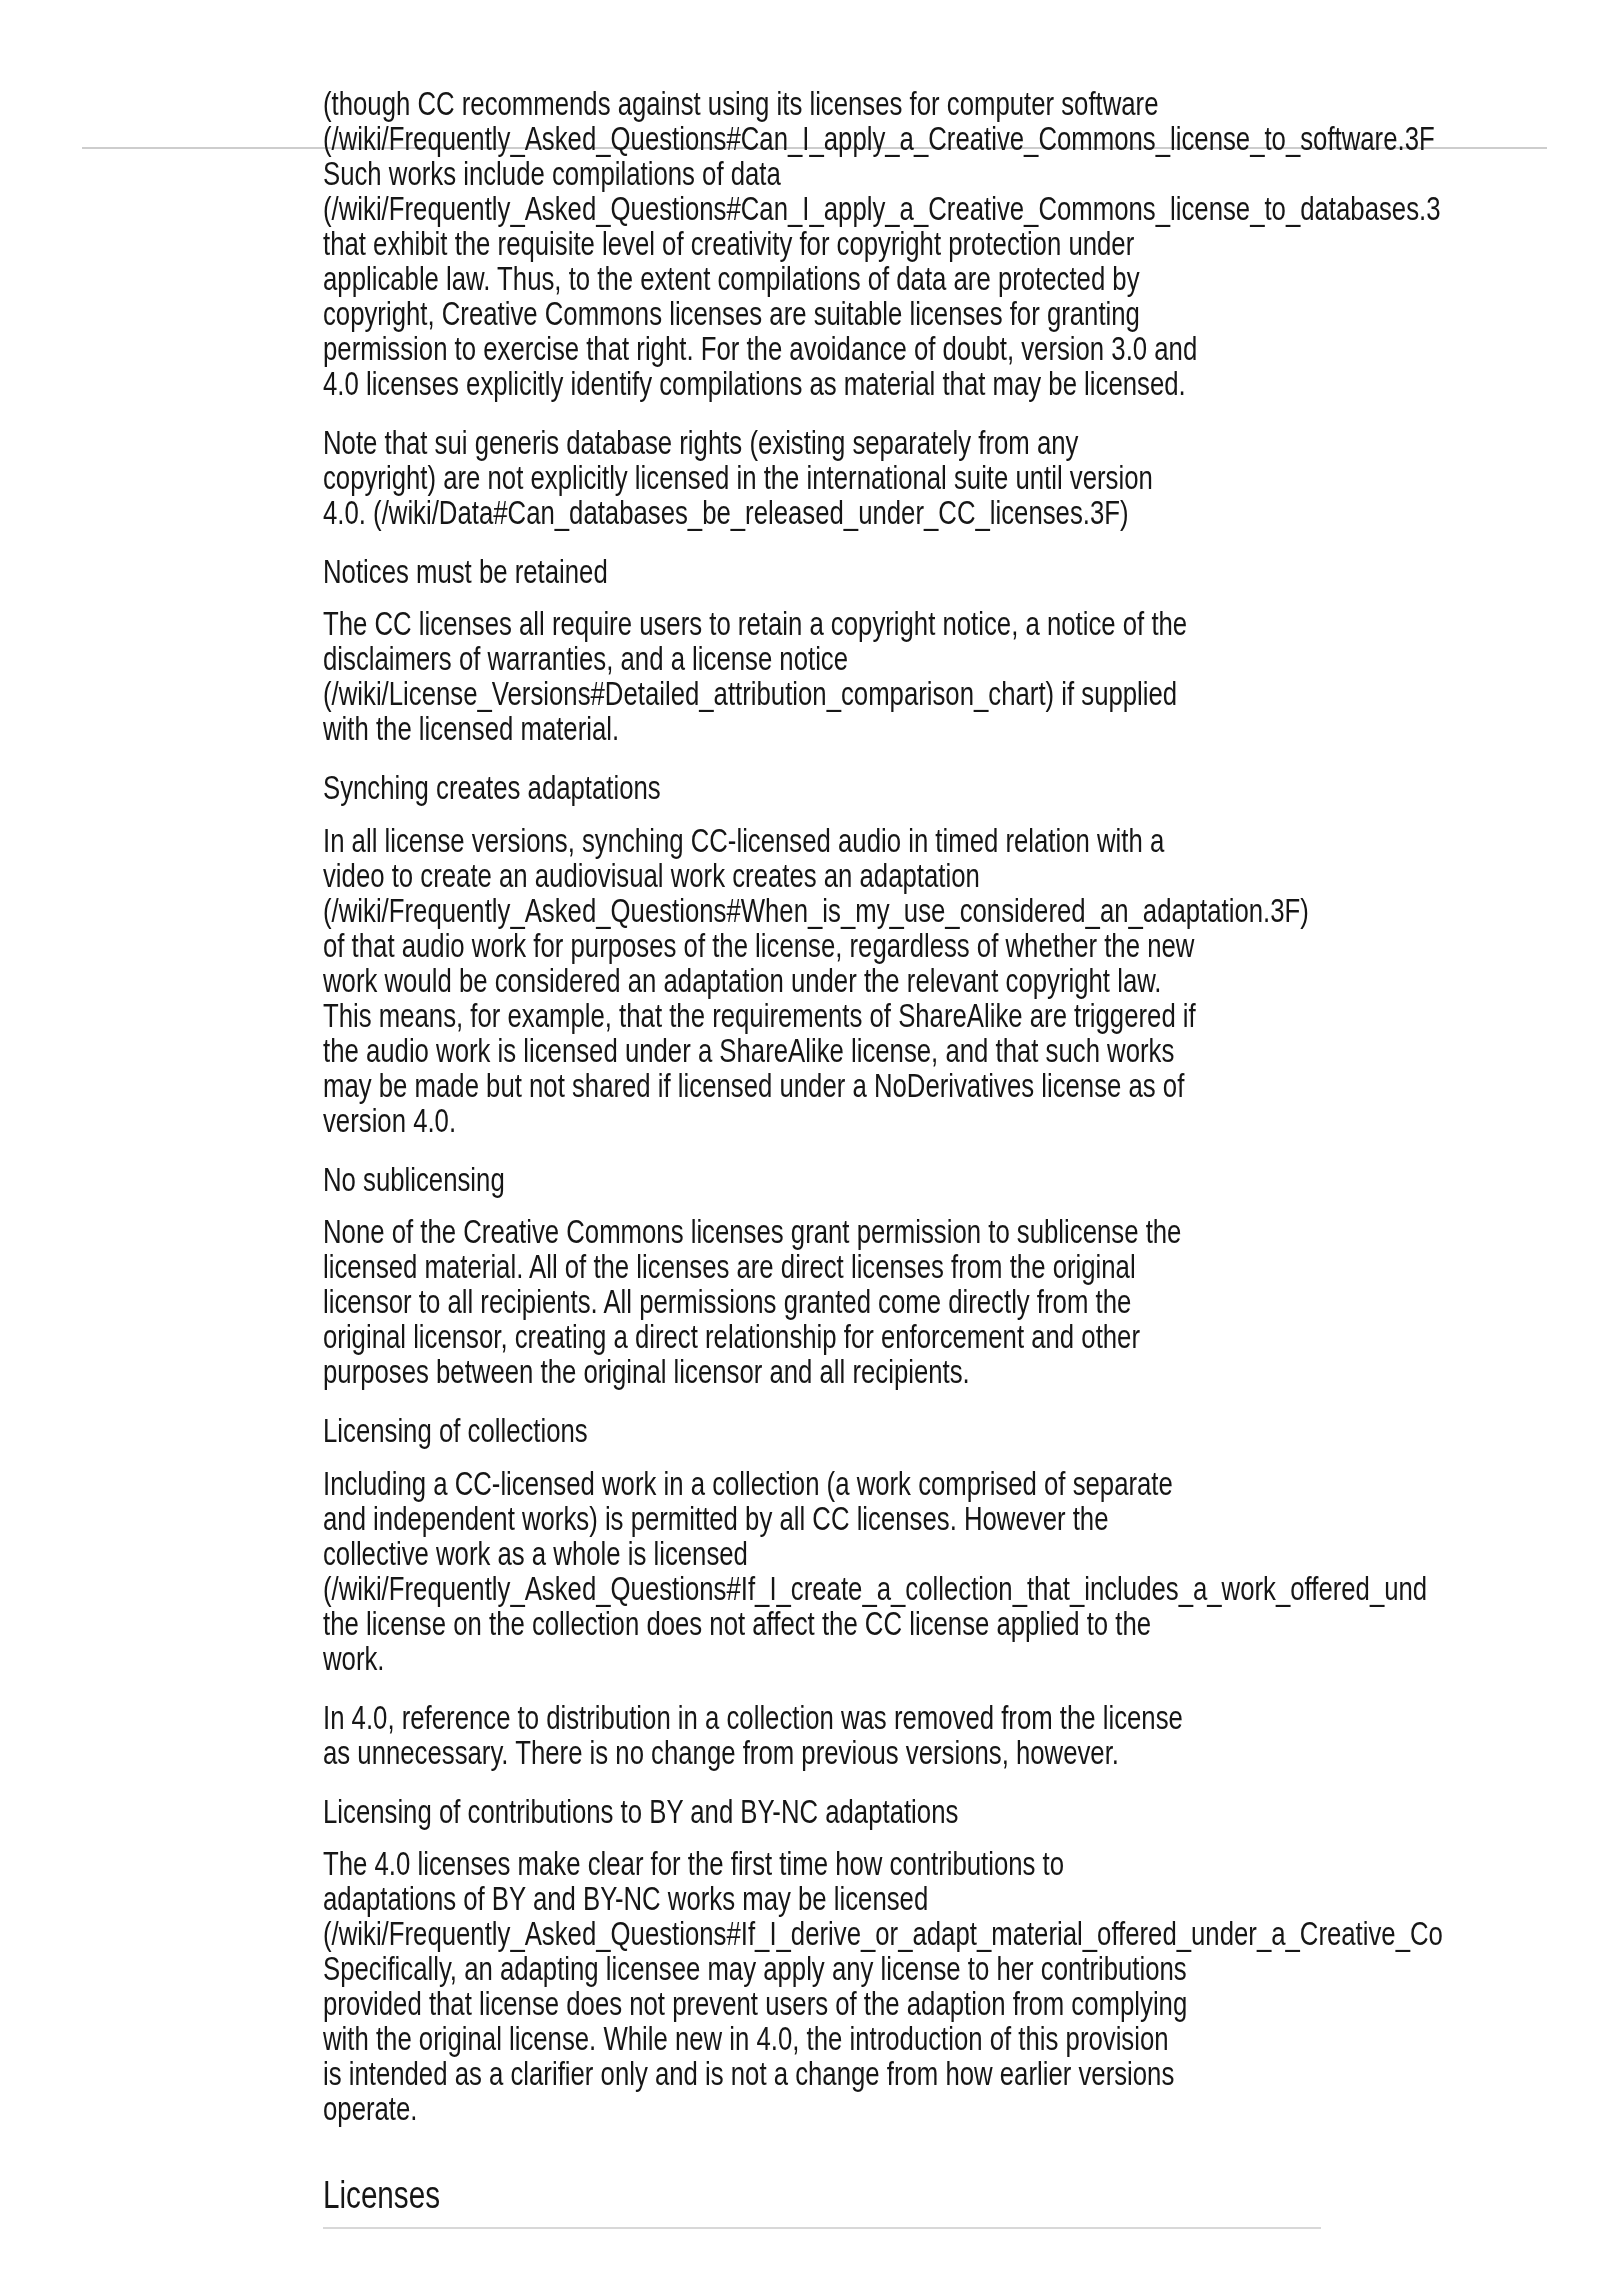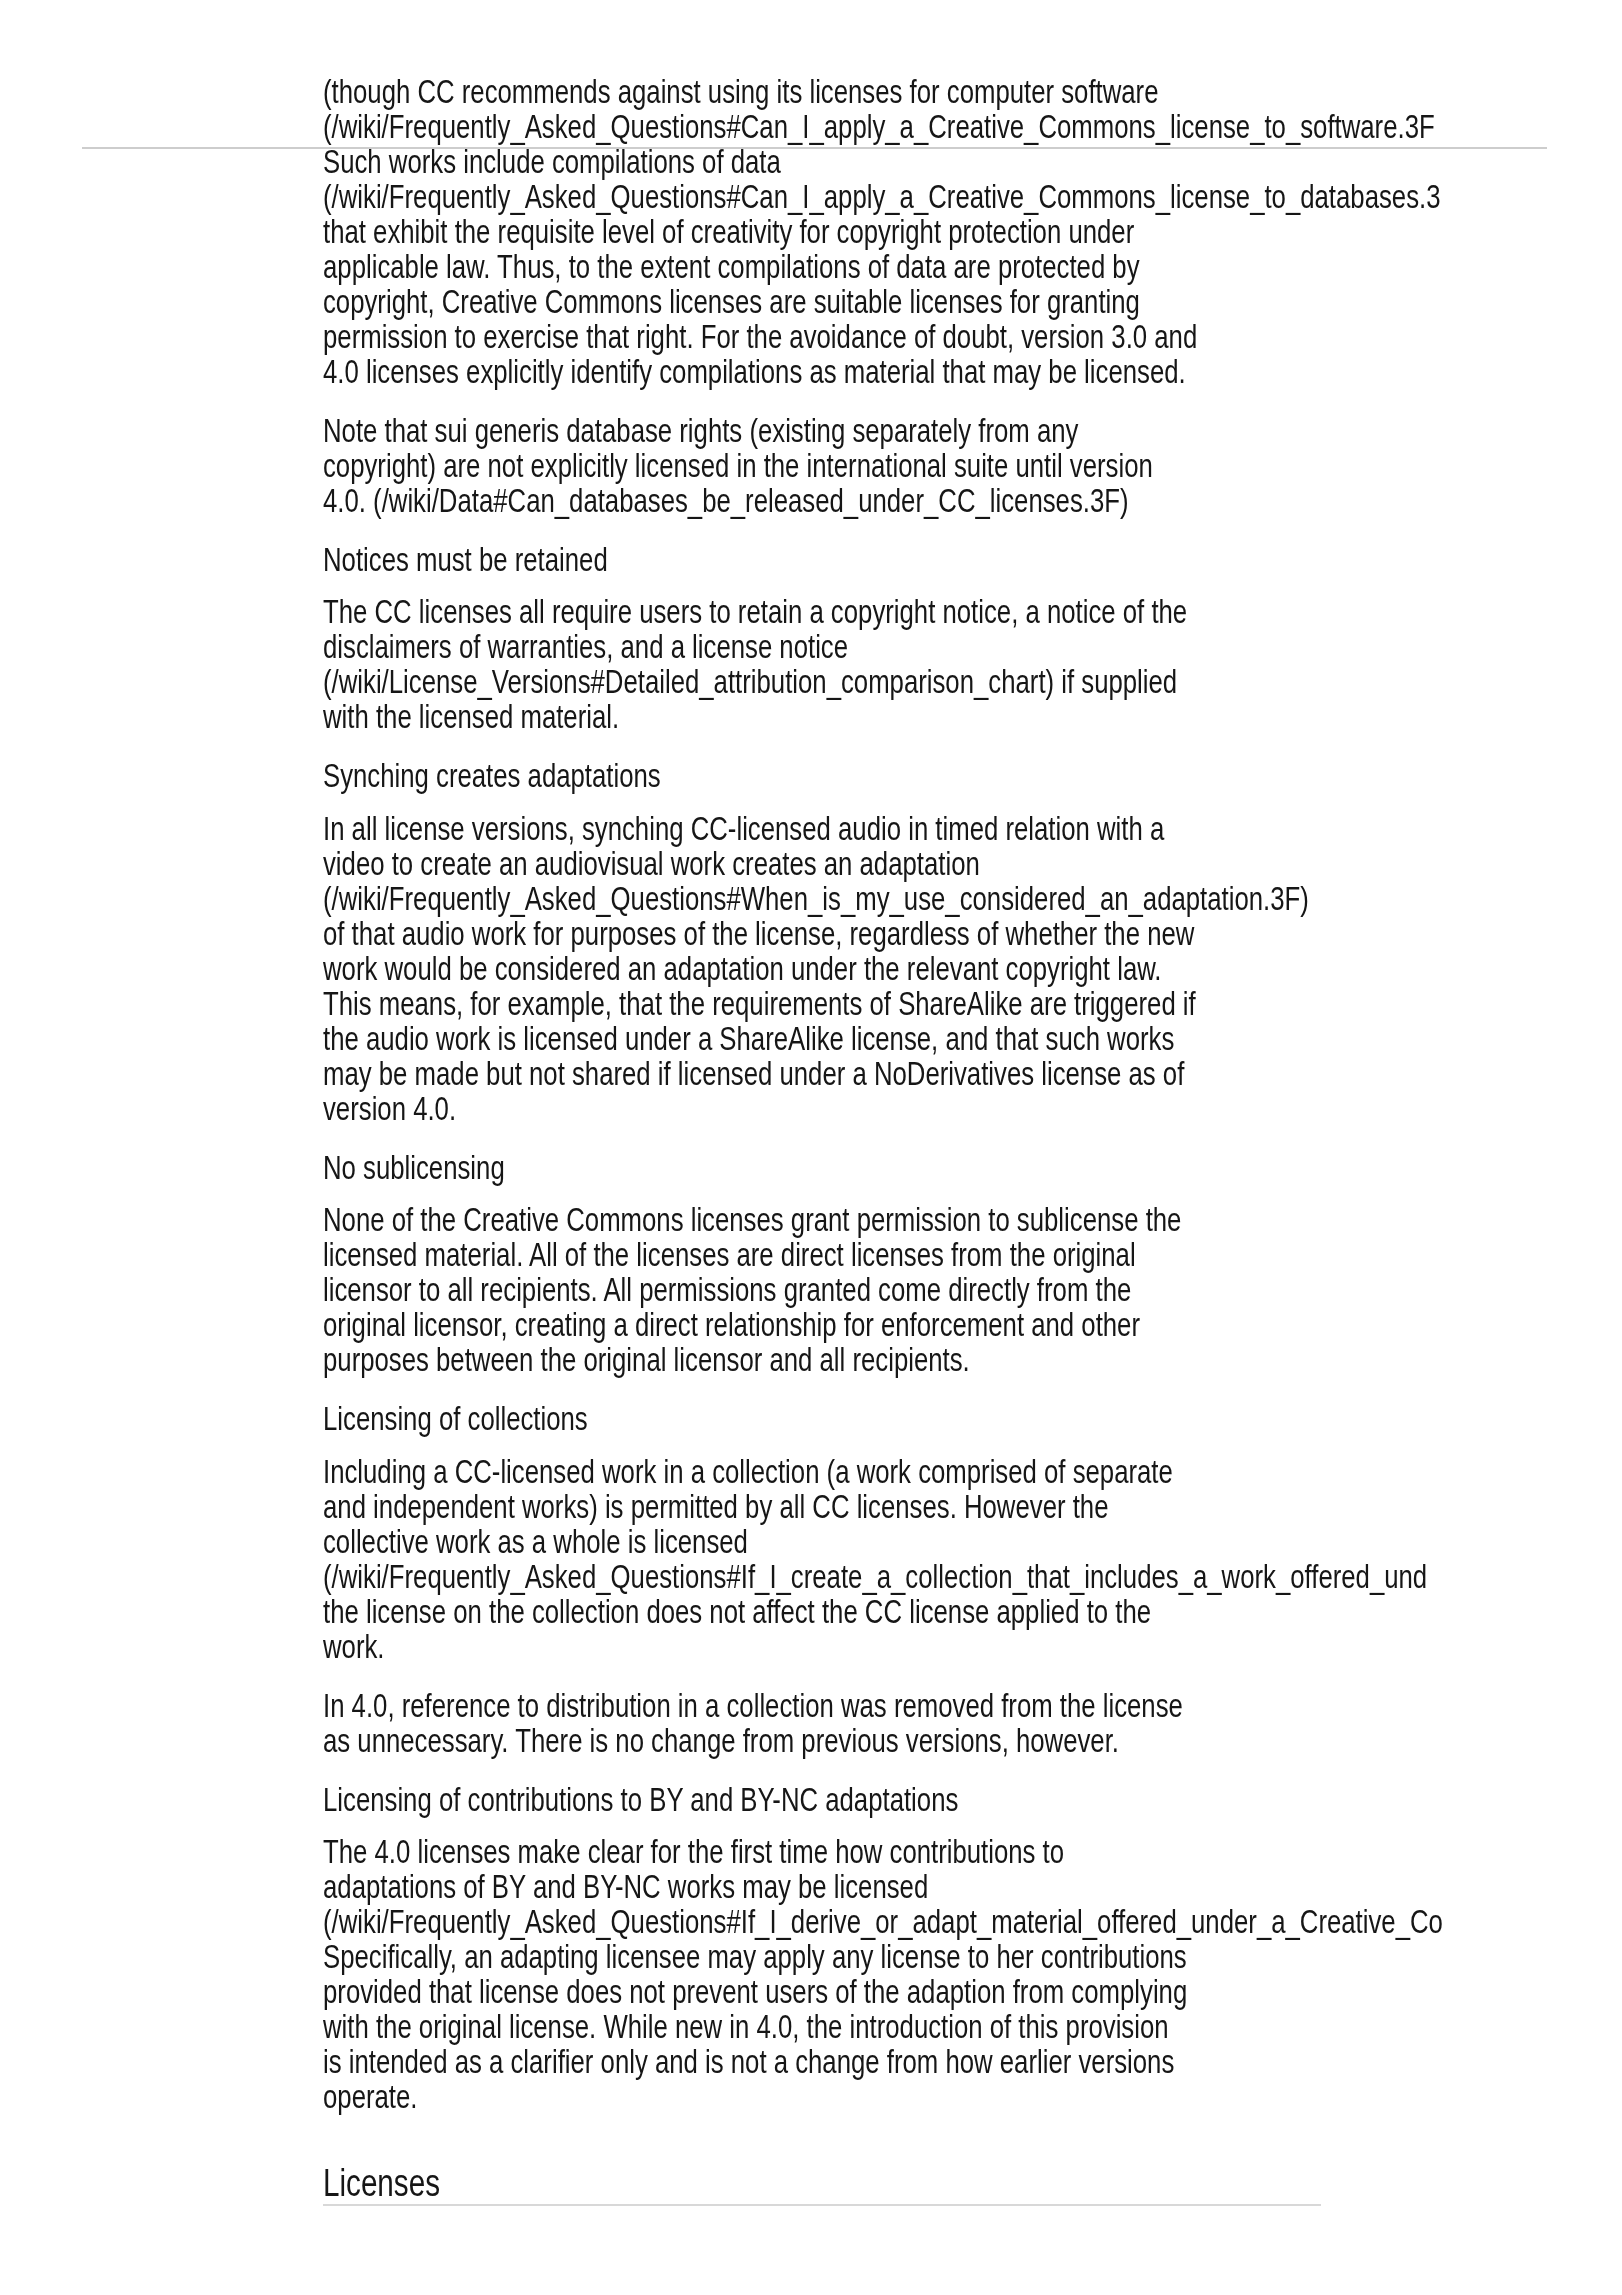--- a/index.html
+++ b/index.html
@@ -16,21 +16,21 @@
     position: absolute;
     left: 82px;
     top: 147px;
     width: 1465px;
     height: 2.4px;
     background: #cdcdcd;
   }
   .content {
     position: absolute;
     left: 323px;
-    top: 0;
+    top: 12px;
     width: 998px;
     padding-top: 74px;
   }
   
   .blk {
     display: block;
     width: 1743px;               
     white-space: pre-line;
     font-size: 33px;
     line-height: 35px;
@@ -39,21 +39,21 @@
     transform-origin: 0 0;
     margin: 0;
     color: #161616;
   }
   .para { margin: 0 0 24px 0; }
   .h4   { margin: 0 0 17.4px 0; font-size: 33px; line-height: 35px; }
   .h2wrap {
     margin: 49px 0 0 0;
     width: 998px;
     border-bottom: 2.4px solid #d8d8d8;
-    padding-bottom: 0;
+    padding-bottom: 11px;
   }
   .h2txt {
     font-size: 38px;
     line-height: 41px;
     width: 1426px;
   }
 </style>
 </head>
 <body>
 

